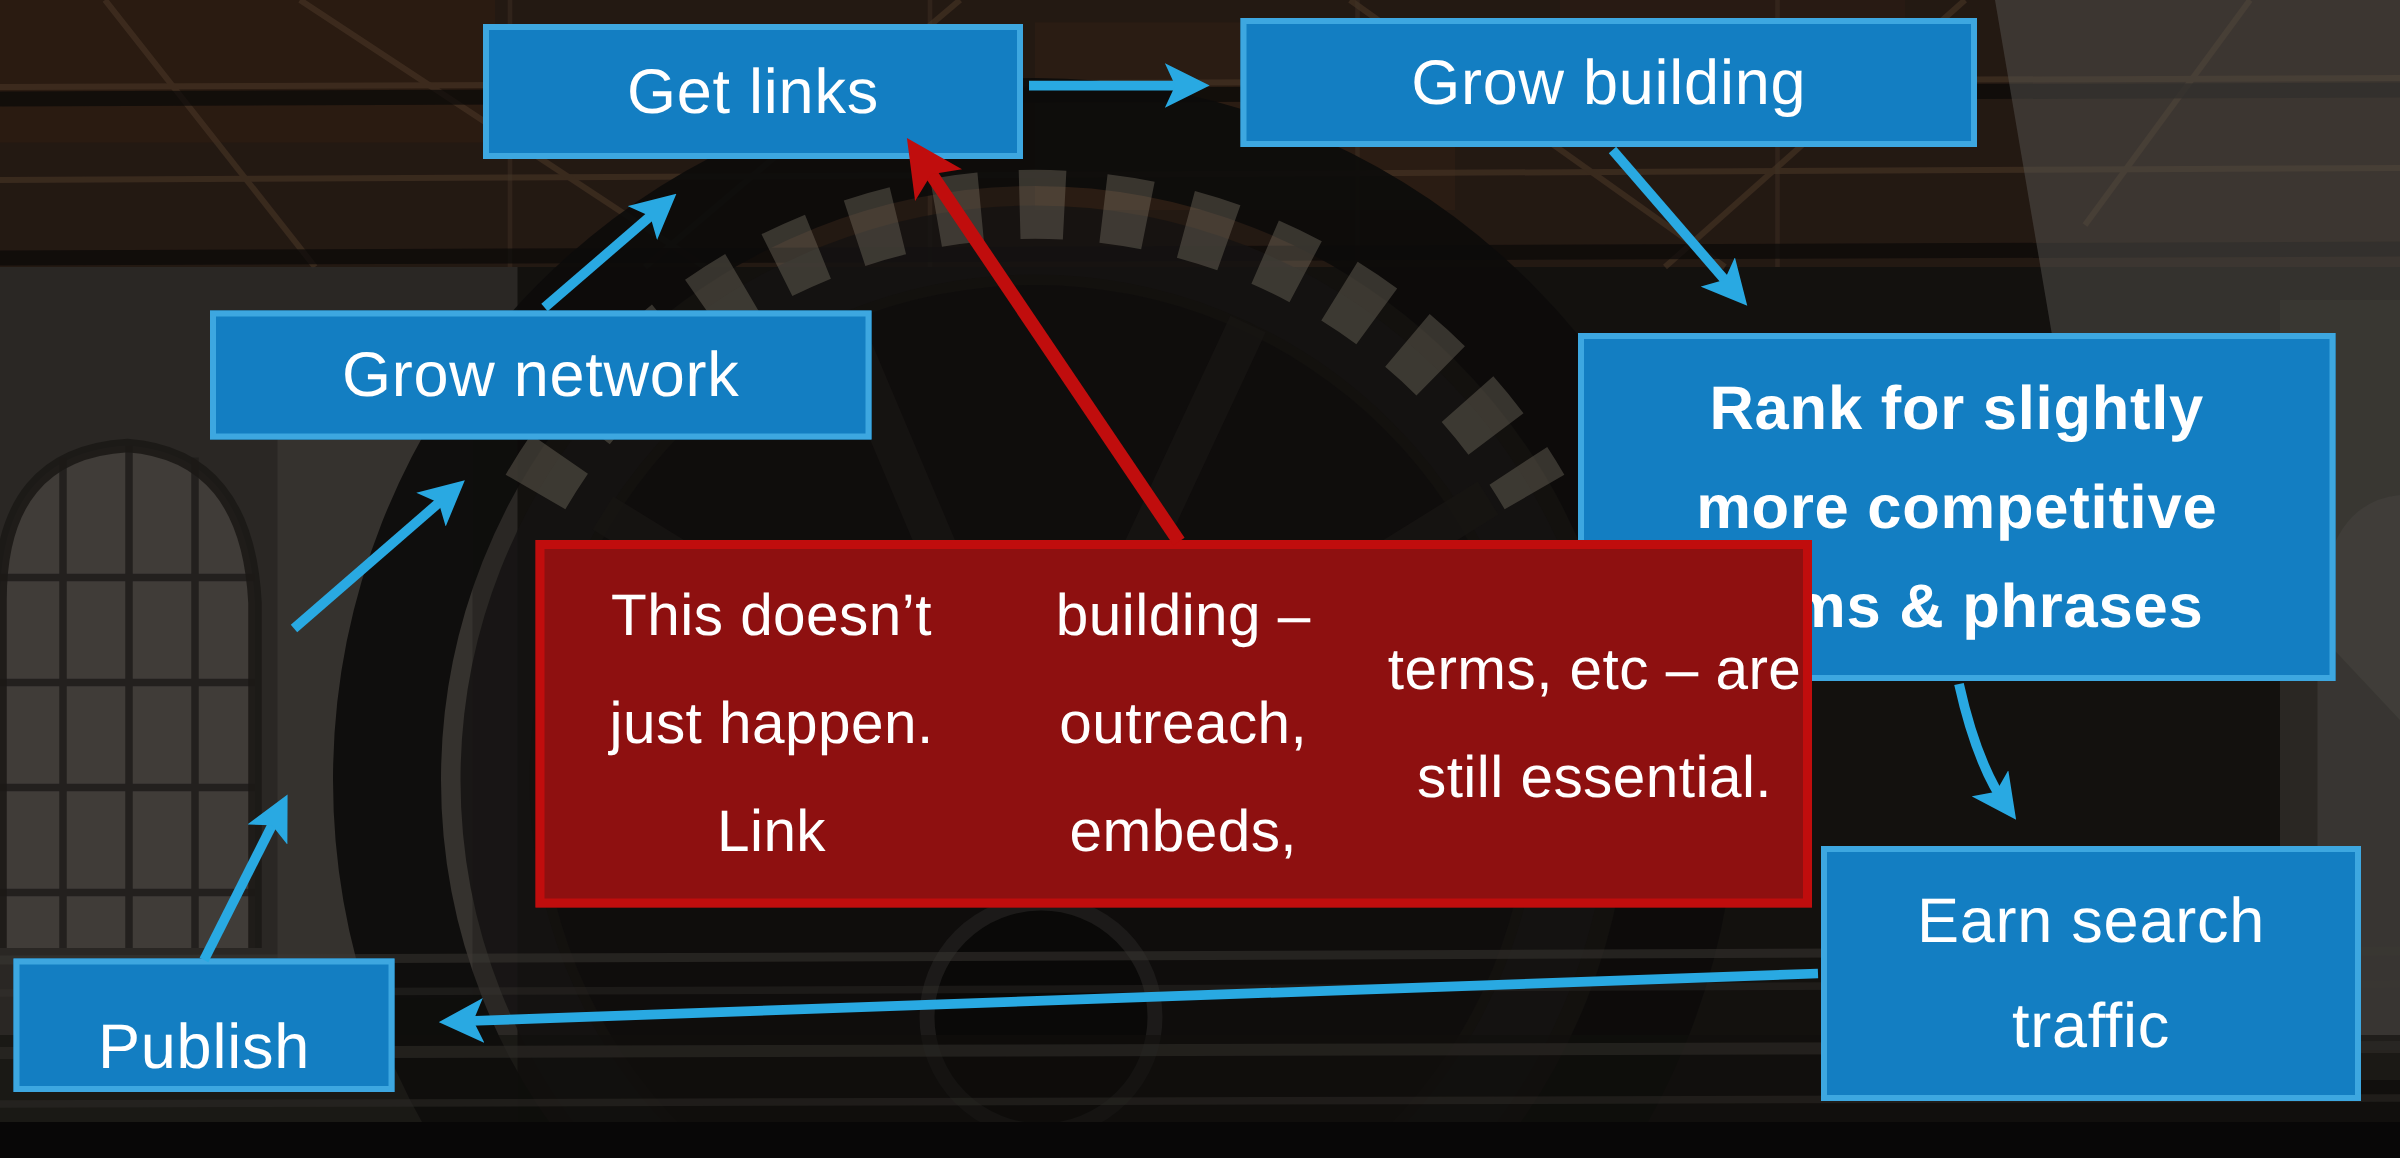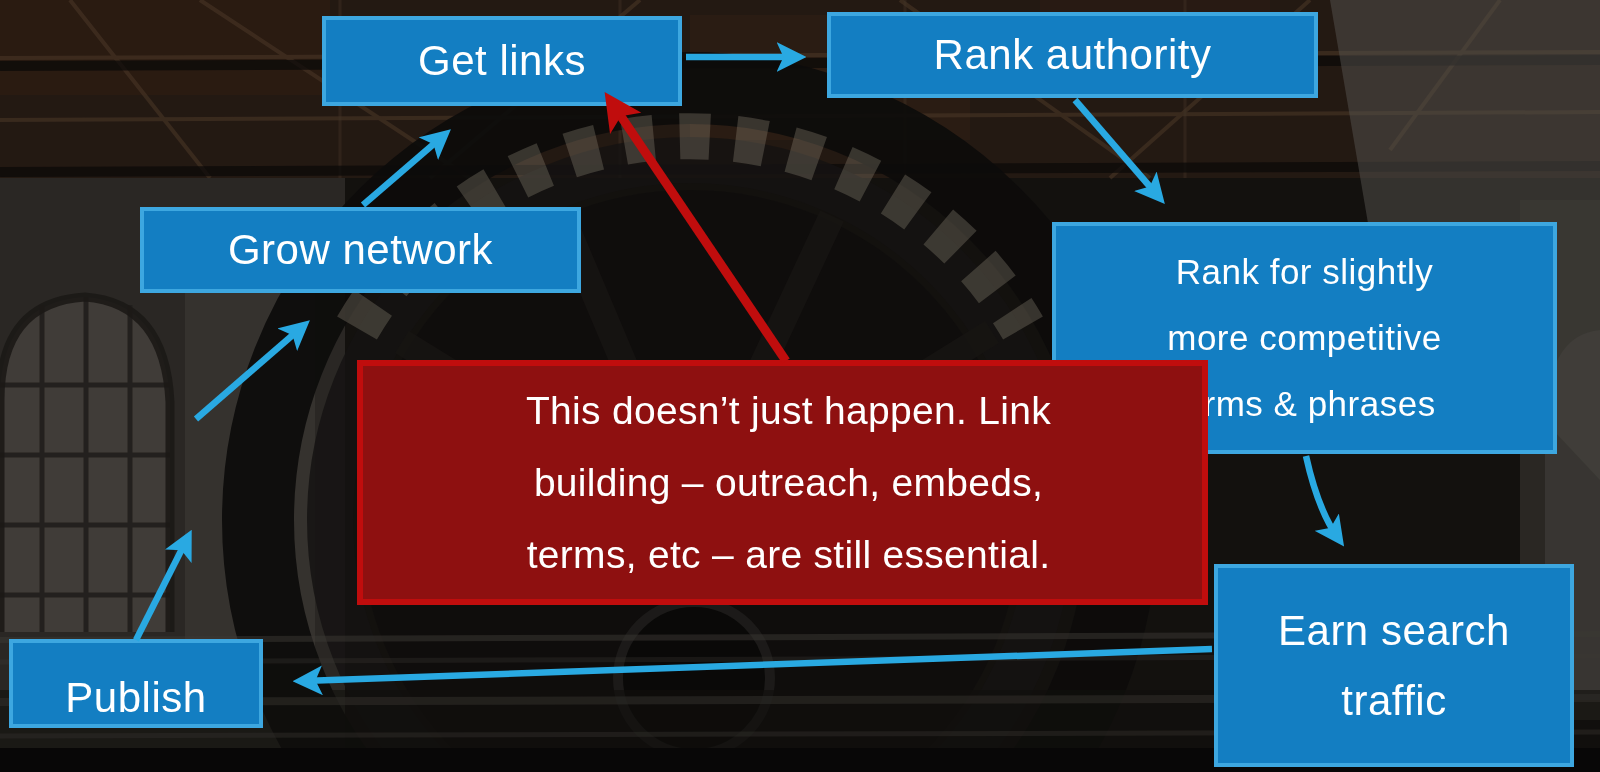--- a/index.html
+++ b/index.html
@@ -18,45 +18,45 @@
     position:absolute;z-index:10;box-sizing:border-box;
     background:var(--node-fill,#137ec2);
     border:4px solid var(--node-border,#3da7e0);
     color:var(--text,#fff);
     display:flex;flex-direction:column;align-items:center;justify-content:center;
     text-align:center;
     font-size:42px;line-height:1.25;
     letter-spacing:0.5px;
   }
   .node .ln{display:block;}
-  #node-rank{font-size:35px;line-height:66px;}
+  #node-rank{font-size:41px;line-height:66px;font-weight:bold;}
   #node-earn{font-size:42px;line-height:70px;}
 
   
   .callout{
     position:absolute;z-index:20;box-sizing:border-box;
     left:357px;top:360px;width:851px;height:245px;
     background:var(--callout-fill,#8e1010);
     border:6px solid var(--callout-border,#c00d0d);
     color:var(--text,#fff);
-    display:flex;flex-direction:column;align-items:center;justify-content:center;
+    display:flex;align-items:center;justify-content:center;
     text-align:center;font-size:39px;line-height:72px;letter-spacing:0.3px;padding-left:12px;
   }
 
   
   .ab{stroke:var(--arrow-blue,#29a9e2);stroke-width:6.5;fill:none;}
   .ar{stroke:var(--callout-border,#c00d0d);stroke-width:9;fill:none;}
   .mkb{fill:var(--arrow-blue,#29a9e2);}
   .mkr{fill:var(--callout-border,#c00d0d);}
 
   
   #node-get-links     {left:322px; top:16px;  width:360px; height:90px;}
   #node-grow-authority{left:827px; top:12px;  width:491px; height:86px;}
   #node-rank          {left:1052px;top:222px; width:505px; height:232px;}
-  #node-earn          {left:1214px;top:564px; width:360px; height:203px;}
+  #node-earn          {left:1214px;top:564px; width:360px; height:170px;}
   #node-publish       {left:9px;   top:639px; width:254px; height:89px;justify-content:flex-end;}
   #node-amplify       {left:71px;  top:421px; width:252px; height:87px;}
   #node-grow-network  {left:140px; top:207px; width:441px; height:86px;}
 </style>
 </head>
 <body>
 
 <div id="stage">
 
   <svg class="layer bg" viewBox="0 0 1600 772">
@@ -134,21 +134,21 @@
       <rect x="0" y="748" width="1600" height="24" fill="#0b0a09"></rect>
     </g>
     <rect width="1600" height="772" fill="#000" opacity="0.22"></rect>
   </svg>
 
   <div class="node" id="node-get-links">
     <span class="ln">Get links</span>
   </div>
 
   <div class="node" id="node-grow-authority">
-    <span class="ln">Rank authority</span>
+    <span class="ln">Grow building</span>
   </div>
 
   <div class="node" id="node-rank">
     <span class="ln">Rank for slightly</span>
     <span class="ln">more competitive</span>
     <span class="ln">terms &amp; phrases</span>
   </div>
 
   <div class="node" id="node-earn">
     <span class="ln">Earn search</span>

